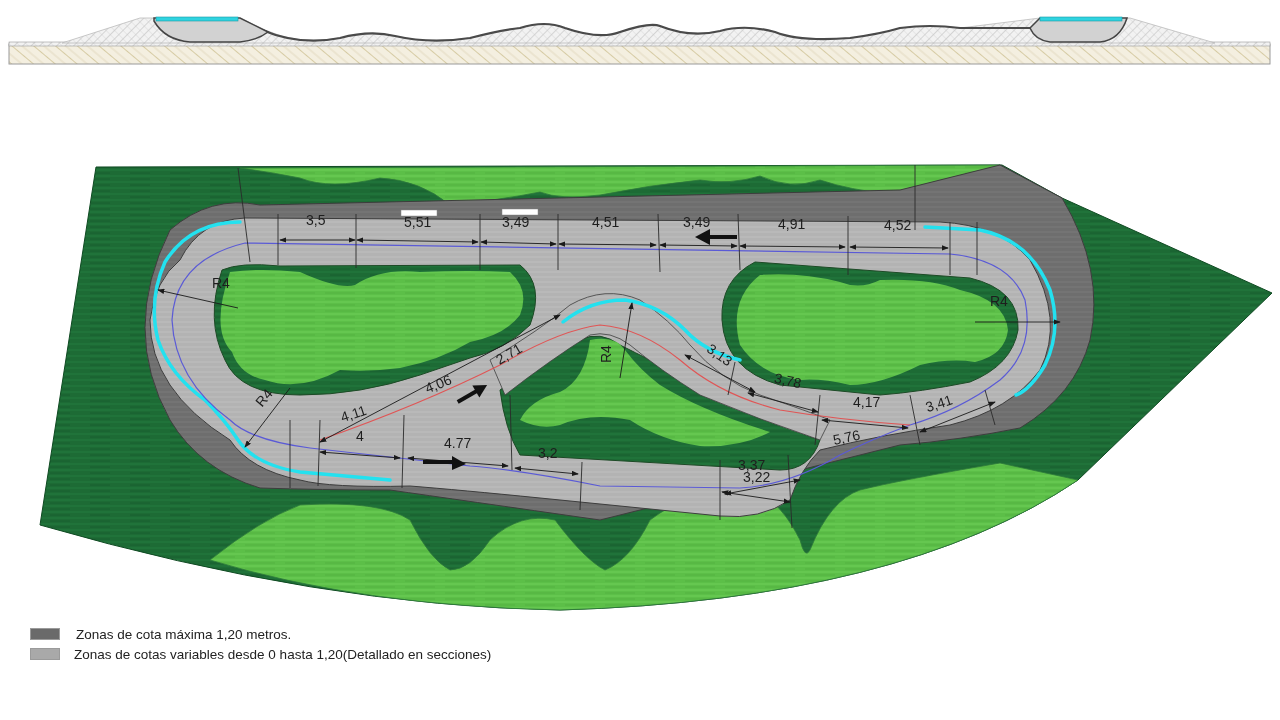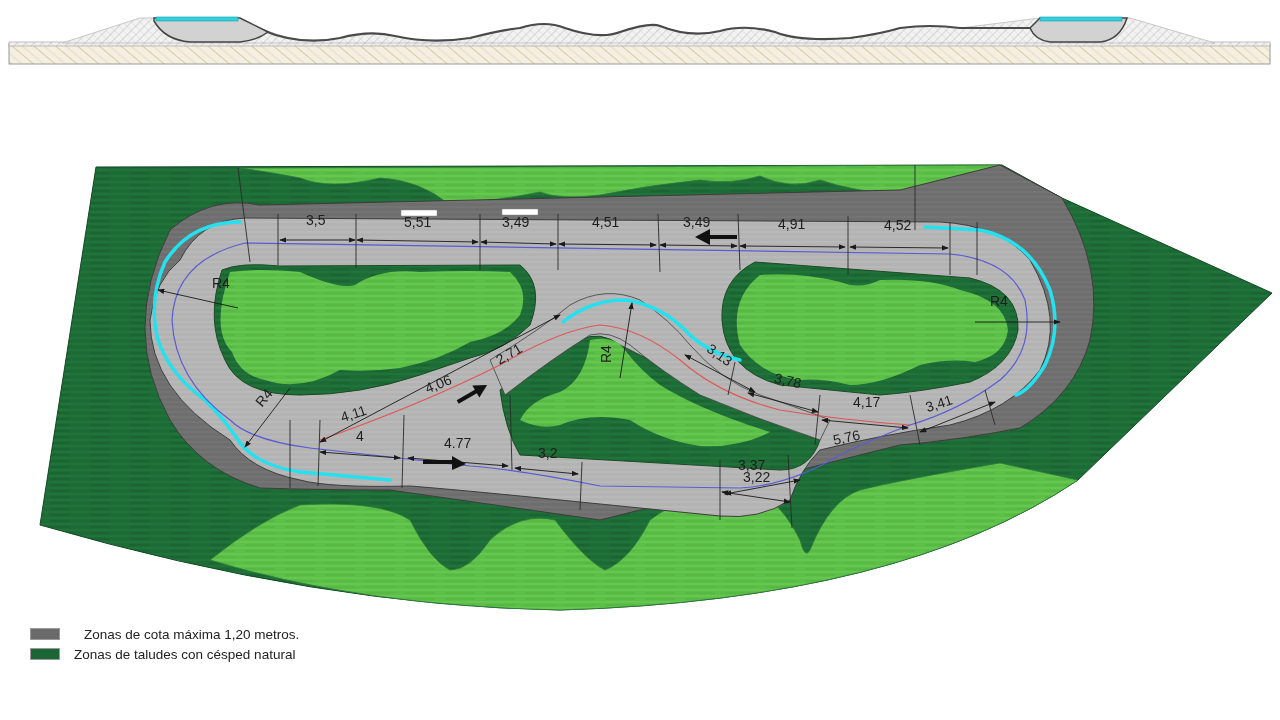--- a/index.html
+++ b/index.html
@@ -204,19 +204,19 @@
     <text class="dim" x="925" y="408" transform="rotate(-18 940 402)">3,41</text>
     <text class="dim" x="833" y="442" transform="rotate(-12 848 438)">5,76</text>
     <text class="dim" x="738" y="470">3,37</text>
     <text class="dim" x="743" y="482">3,22</text>
   </g>
 </svg>
 
 <div id="legend">
   <div class="legend-item">
     <span class="swatch" style="background:#6a6a6a"></span>
-    <span class="legend-label" style="margin-left:10px">Zonas de cota máxima 1,20 metros.</span>
+    <span class="legend-label" style="margin-left:2px">Zonas de cota máxima 1,20 metros.</span>
   </div>
   <div class="legend-item">
-    <span class="swatch" style="background:#1b6536"></span>
-    <span class="legend-label">Zonas de taludes con césped natural</span>
+    <span class="swatch" style="background:#a9a9a9"></span>
+    <span class="legend-label">Zonas de cotas variables desde 0 hasta 1,20(Detallado en secciones)</span>
   </div>
 </div>
 
 </body></html>

